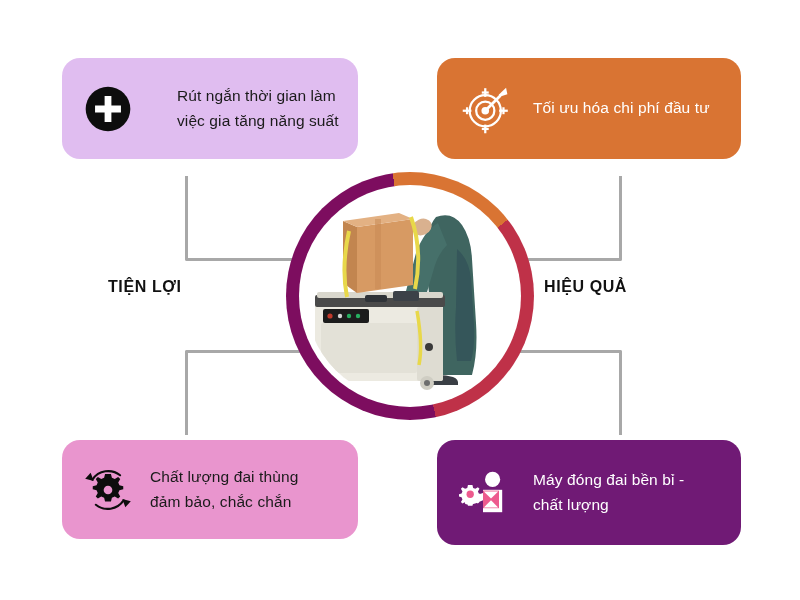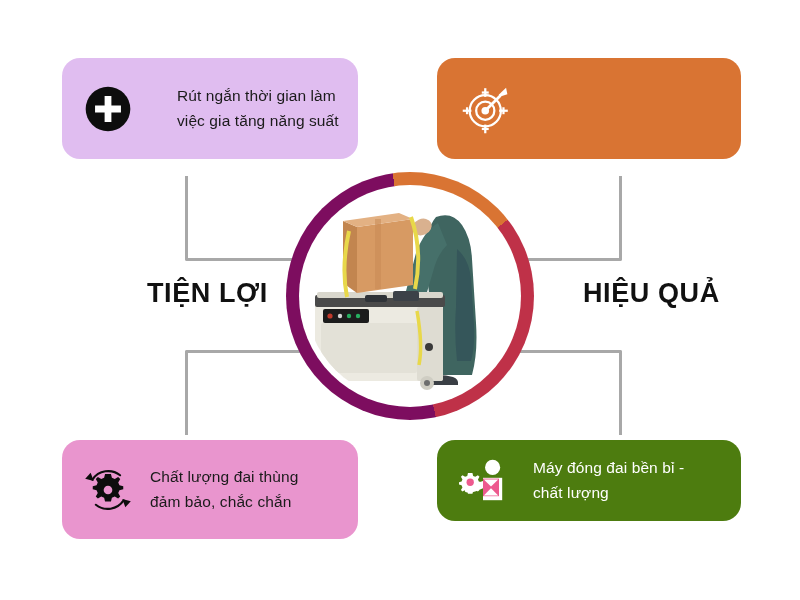--- a/index.html
+++ b/index.html
@@ -50,22 +50,22 @@
     display: flex;
     align-items: center;
     box-sizing: border-box;
   }
   .card-tl { left: 62px;  top: 58px;  width: 296px; height: 101px;
              background: #e0bdf0; padding-left: 18px; gap: 27px; }
   .card-tr { left: 437px; top: 58px;  width: 304px; height: 101px;
              background: #d97433; padding-left: 22px; }
   .card-bl { left: 62px;  top: 440px; width: 296px; height: 99px;
              background: #e995ce; padding-left: 18px; align-items: center; }
-  .card-br { left: 437px; top: 440px; width: 304px; height: 81px;
-             background: #4d7c0f; padding-left: 22px; }
+  .card-br { left: 437px; top: 440px; width: 304px; height: 105px;
+             background: #701a75; padding-left: 22px; }
 
   .card-icon {
     flex: 0 0 auto;
     width: 56px;
     height: 56px;
     display: flex;
     align-items: center;
     justify-content: center;
   }
   .card-icon svg { display: block; }
@@ -79,26 +79,25 @@
     white-space: pre-line;
   }
   .text-dark  { color: #1b1b1b; }
   .text-light { color: #ffffff; }
   .card-tr .card-text,
   .card-br .card-text { padding-left: 18px; }
 
   
   .side-label {
     position: absolute;
-    font-size: 27px;
+    font-size: 16px;
     font-weight: bold;
     color: #111111;
     letter-spacing: .6px;
     white-space: nowrap;
-    margin-left: 39px;
   }
   .label-left  { left: 108px; top: 278px; }
   .label-right { left: 544px; top: 278px; }
 
   
   .hub {
     position: absolute;
     left: 286px;
     top: 172px;
     width: 248px;
@@ -166,20 +165,21 @@
           <line x1="7" y1="28" x2="7" y2="36"></line>
           <line x1="49" y1="28" x2="49" y2="36"></line>
         </g>
         <circle cx="28" cy="32" r="4.4" fill="#ffffff"></circle>
         <g stroke="#ffffff" stroke-width="3.2" stroke-linecap="round">
           <line x1="28" y1="32" x2="45" y2="15"></line>
         </g>
         <path d="M43.5 13.5 L52 5.5 L53.5 13 L45.5 15.5 Z" fill="#ffffff"></path>
       </svg>
     </span>
+    <span class="card-text text-light">Tối ưu hóa chi phí đầu tư</span>
   </div>
 
   <div class="card card-bl">
     <span class="card-icon">
       <svg viewBox="0 0 60 60" width="52" height="52">
         <g fill="none" stroke="#0d0d0d" stroke-width="2.4" stroke-linecap="round">
           <path d="M12 18 A22 22 0 0 1 44 13"></path>
           <path d="M48 42 A22 22 0 0 1 16 47"></path>
         </g>
         <path d="M10 10 l3.5 9.5 l-9.8 -2.6 z" fill="#0d0d0d"></path>

